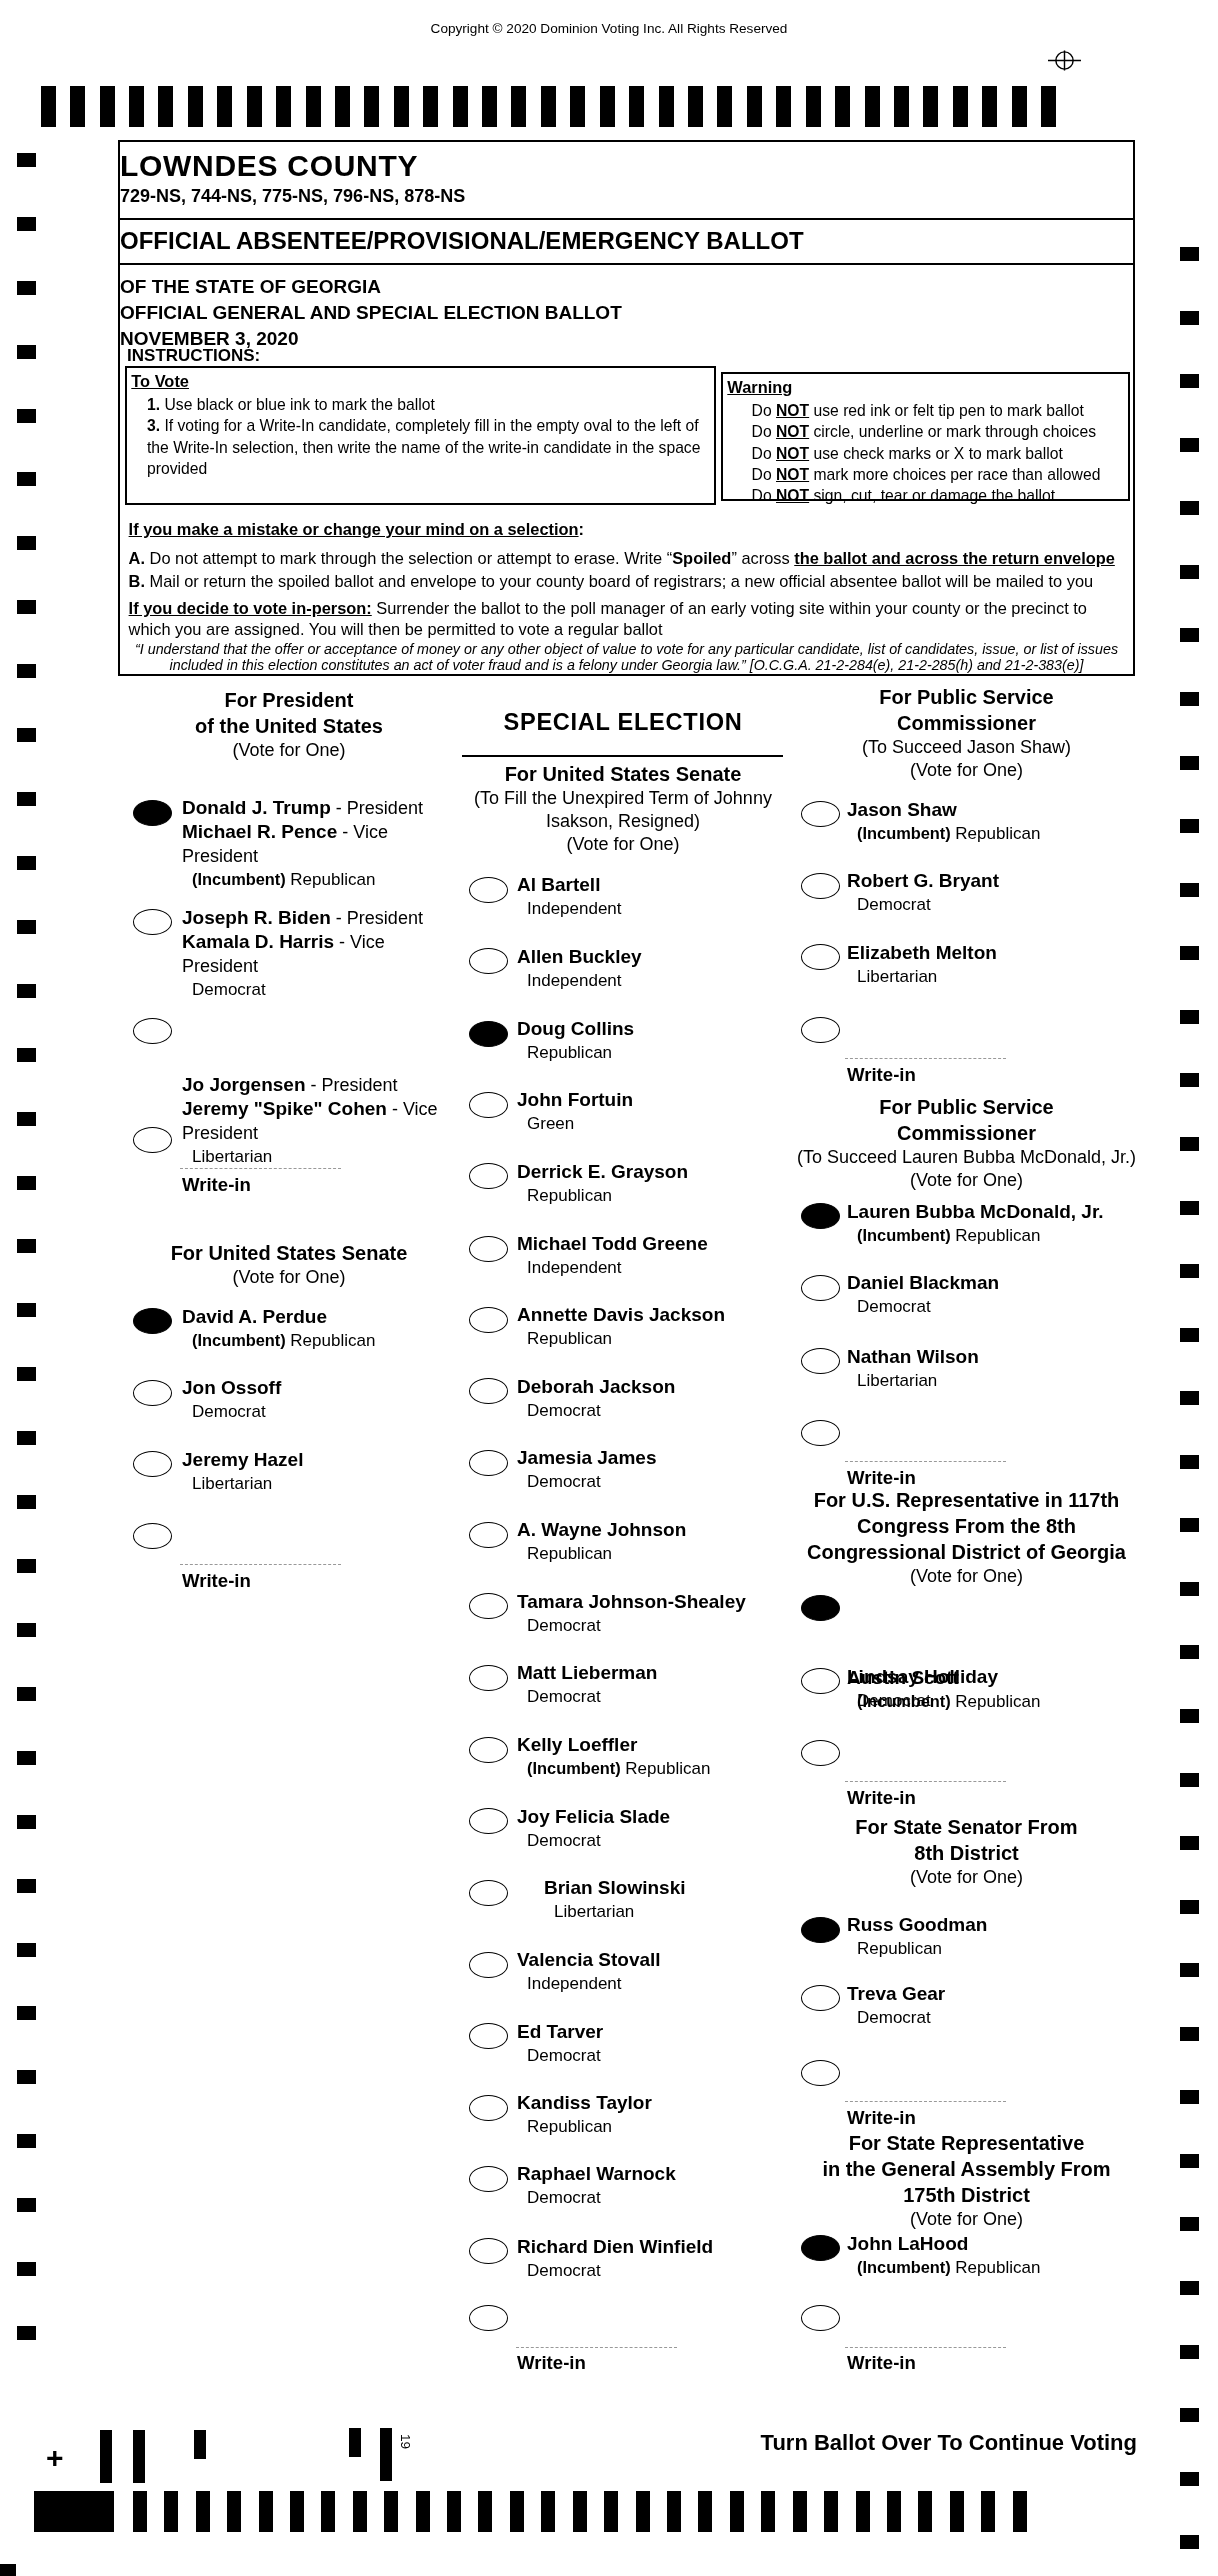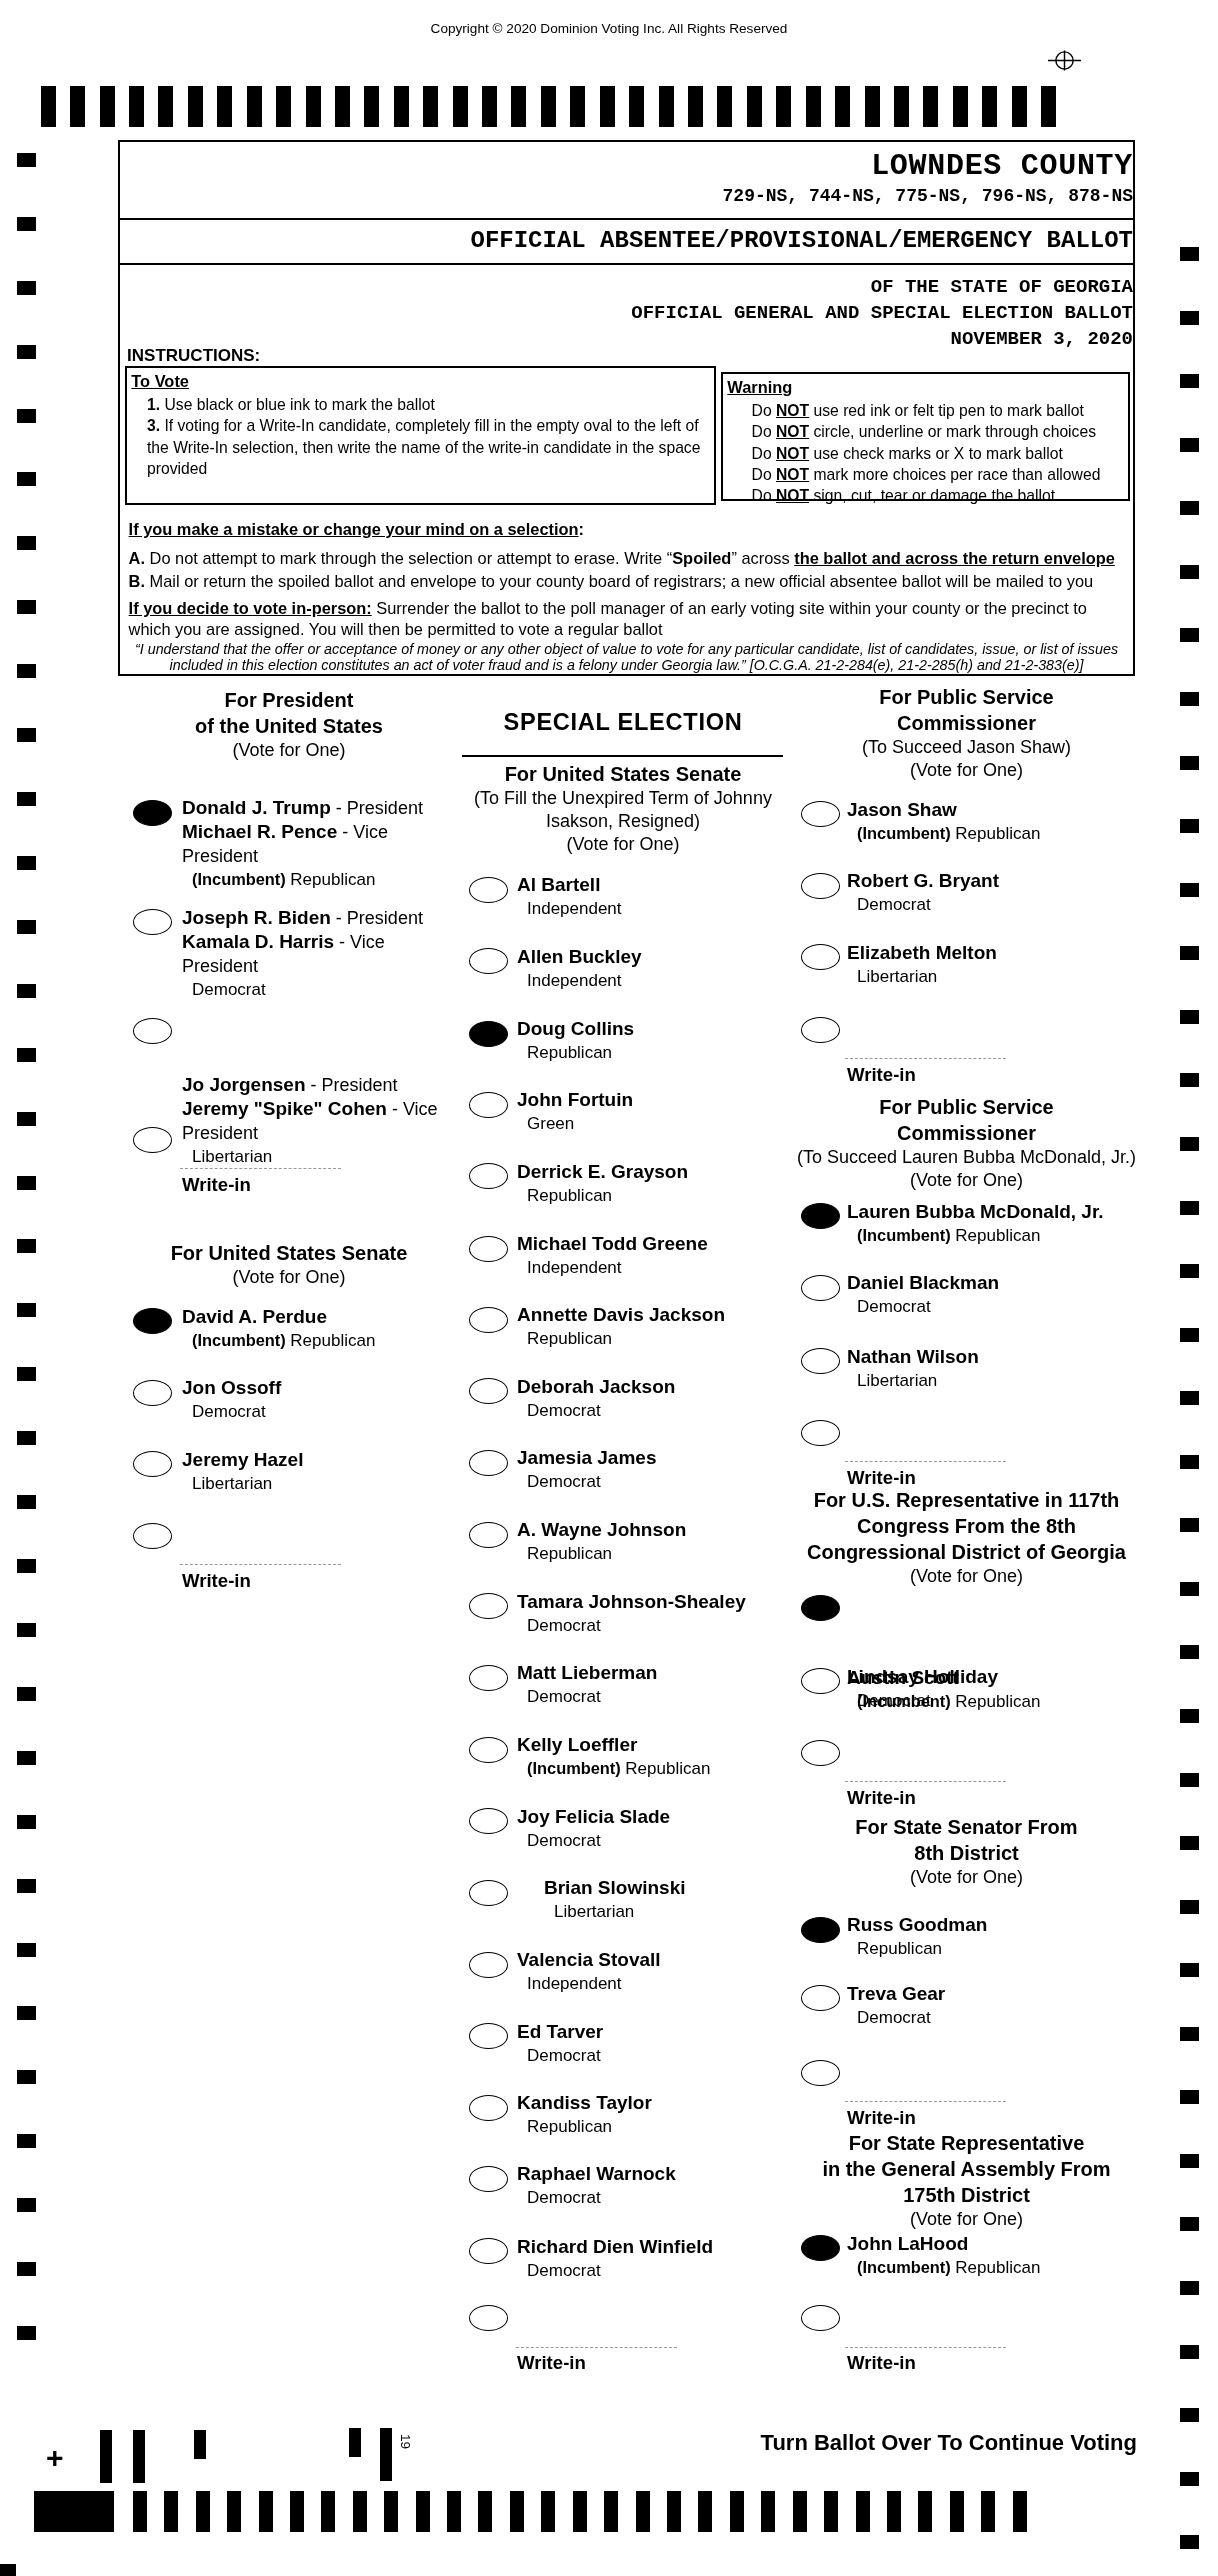--- a/index.html
+++ b/index.html
@@ -1,20 +1,20 @@
 <!DOCTYPE html>
 <html style="font-size:11.4px"><head>
 <meta charset="utf-8">
 <style>
   html,body{margin:0;padding:0;background:#e8e8e8;}
   .page{position:relative;width:1218px;height:2576px;background:#ffffff;color:#000;
         font-family:"Liberation Sans",sans-serif;overflow:hidden;margin:0 auto;}
   .abs{position:absolute;}
   .tm{position:absolute;background:#000;}
-  .center{text-align:right;font-family:Liberation Mono, monospace;}
+  .center{text-align:left;}
   .b{font-weight:bold;}
   .u{text-decoration:underline;}
   .copyright{font-size:13.6px;}
   .county{font-size:30px;font-weight:bold;letter-spacing:0.7px;}
   .codes{font-size:18px;font-weight:bold;margin-top:2.9px;}
   .btype{font-size:24px;font-weight:bold;}
   .eline{font-size:19px;font-weight:bold;line-height:26px;}
   .instr-label{font-size:17px;font-weight:bold;}
   .inst-box{position:absolute;border:2.1px solid #000;box-sizing:border-box;font-size:15.7px;line-height:21.4px;}
   .inst-title{font-size:16.4px;font-weight:bold;text-decoration:underline;margin:2.9px 0 1.4px 4.3px;}

